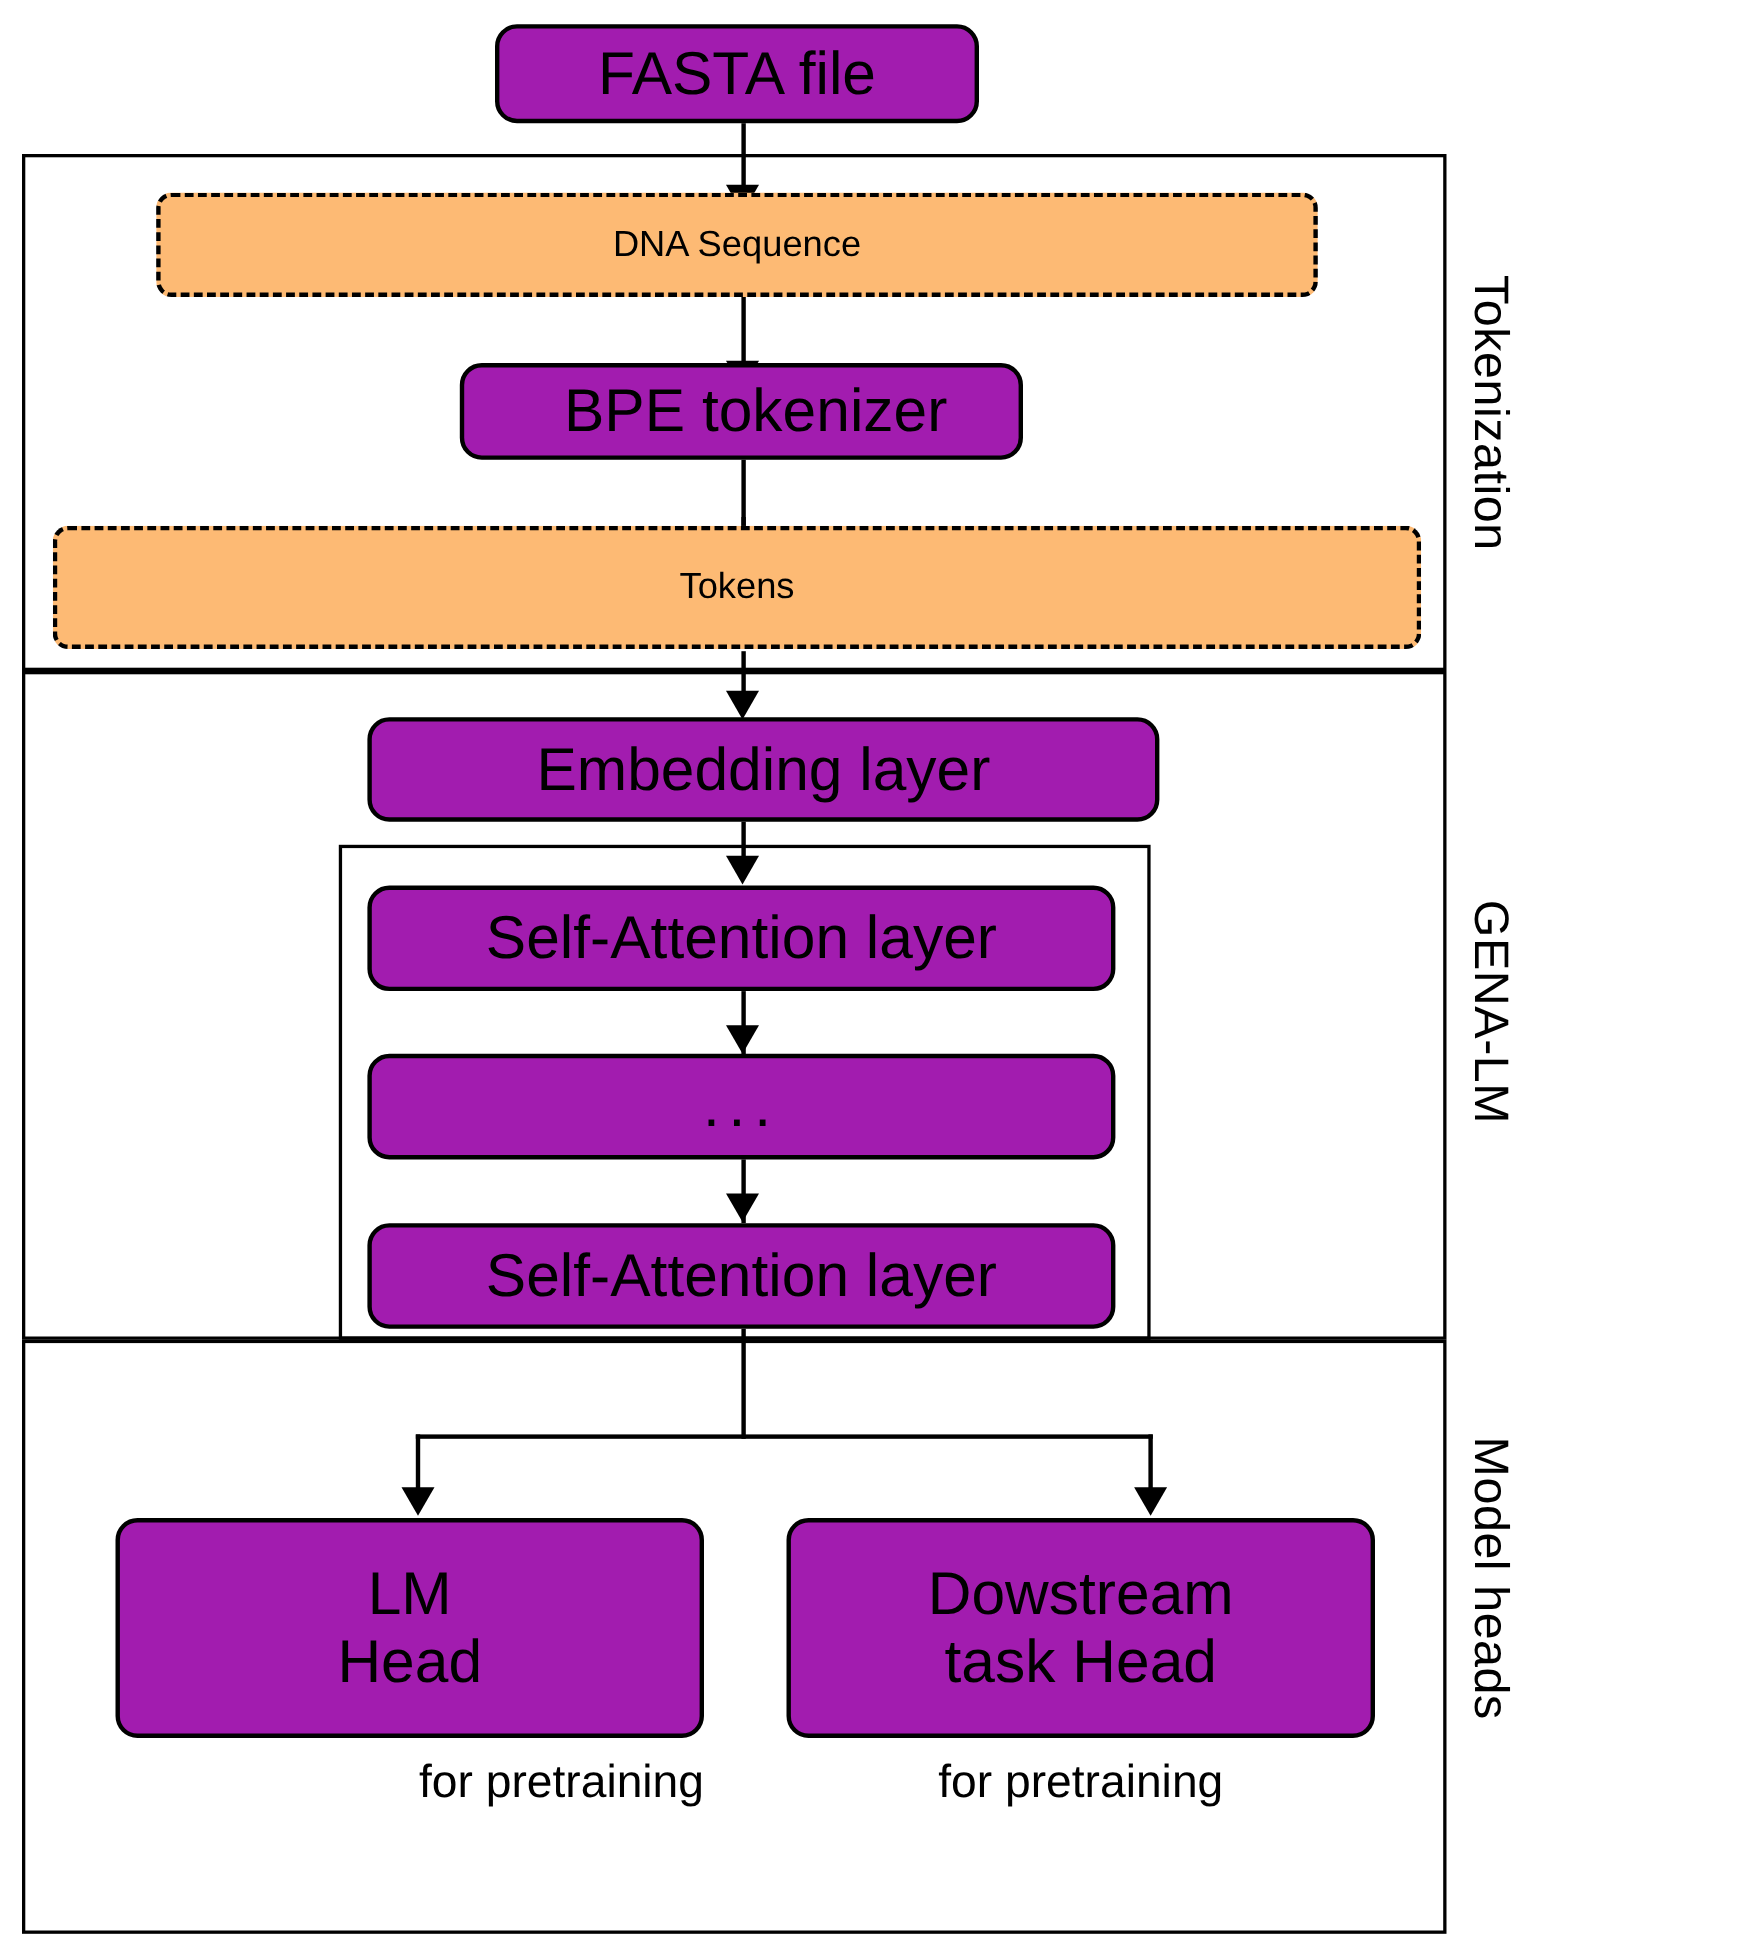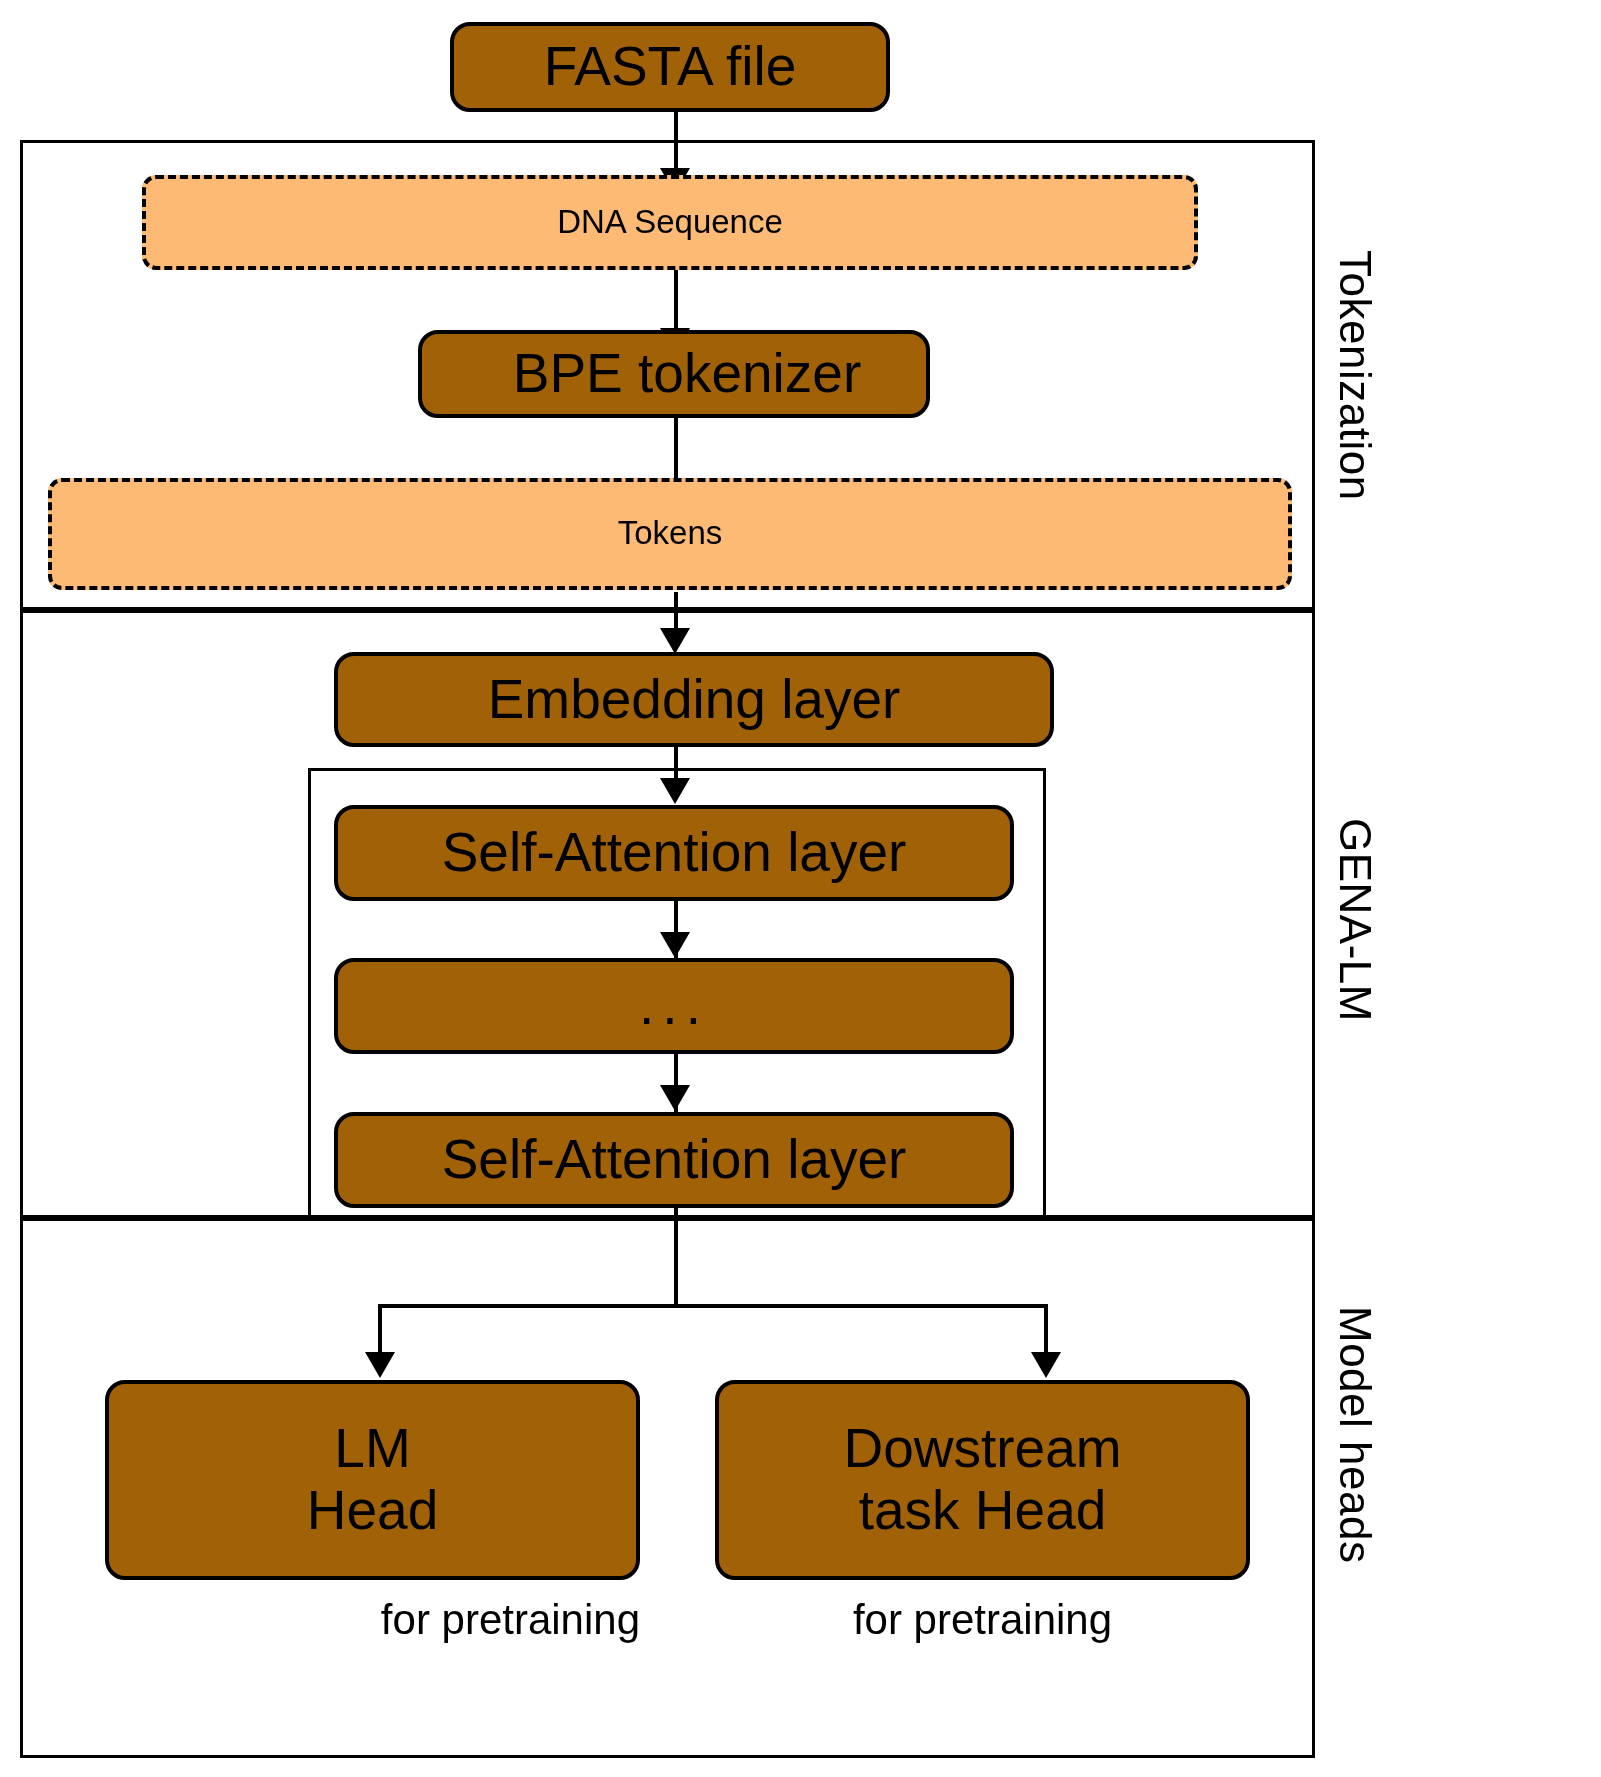--- a/index.html
+++ b/index.html
@@ -18,21 +18,21 @@
     background: #ffffff;
     overflow: hidden;
   }
 
   
   .rbox {
     position: absolute;
     box-sizing: border-box;
     border: 4px solid #000;
     border-radius: 20px;
-    background: #a16207;
+    background: #a21caf;
     display: flex;
     align-items: center;
     justify-content: center;
     text-align: center;
     line-height: 1.12;
   }
   .dashbox {
     position: absolute;
     box-sizing: border-box;
     border: 4px dashed #000;

